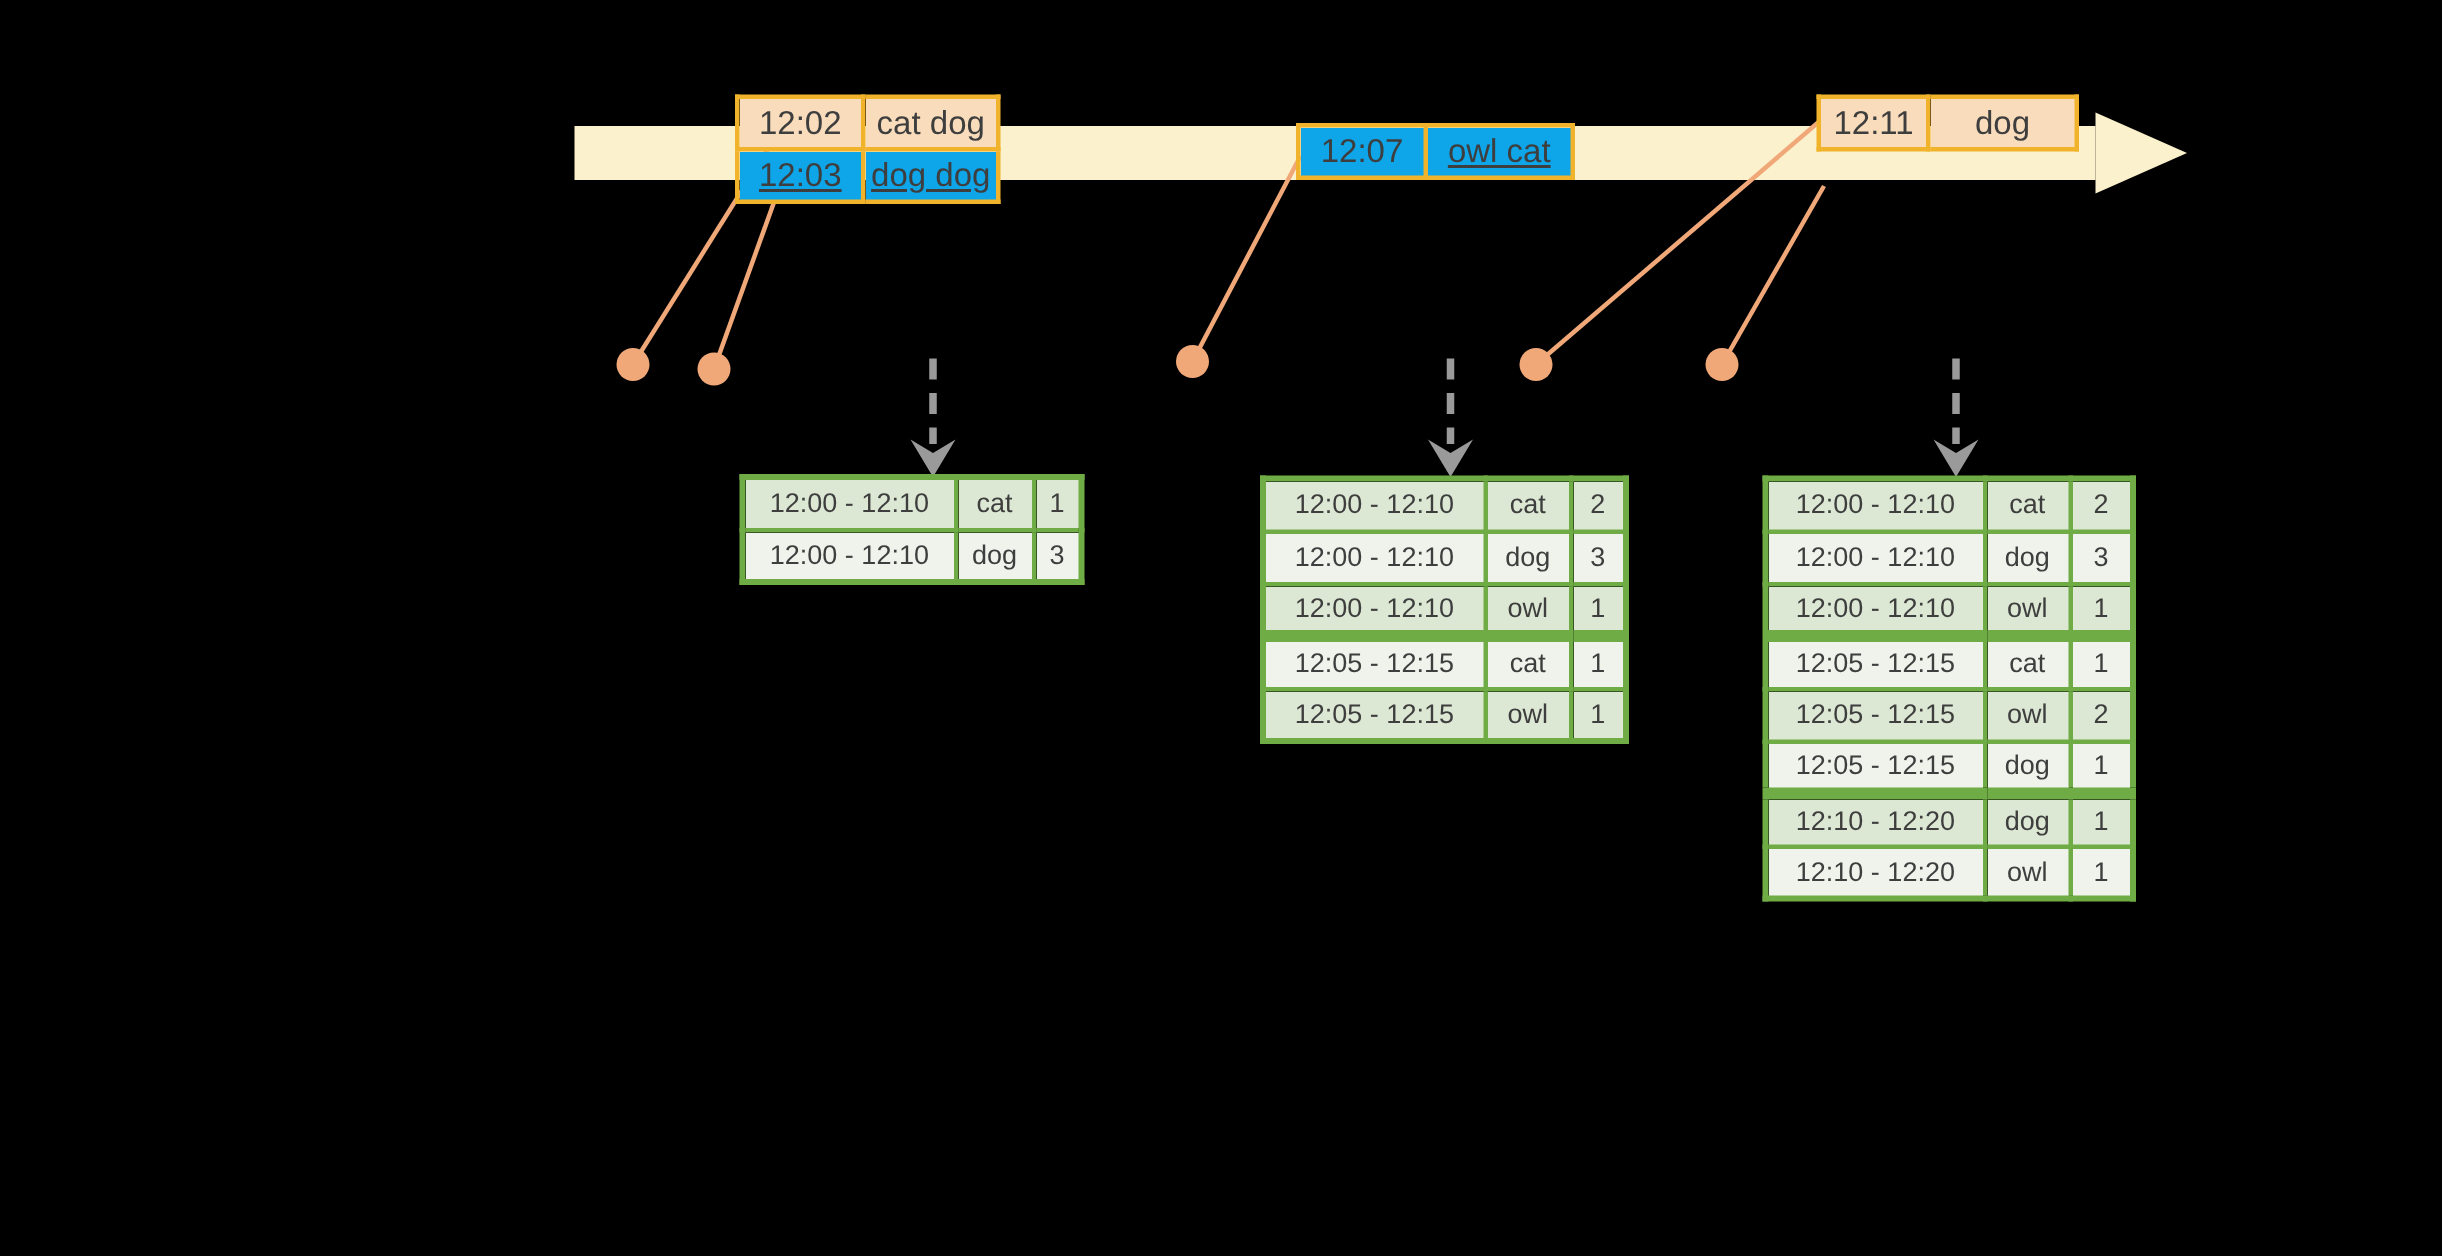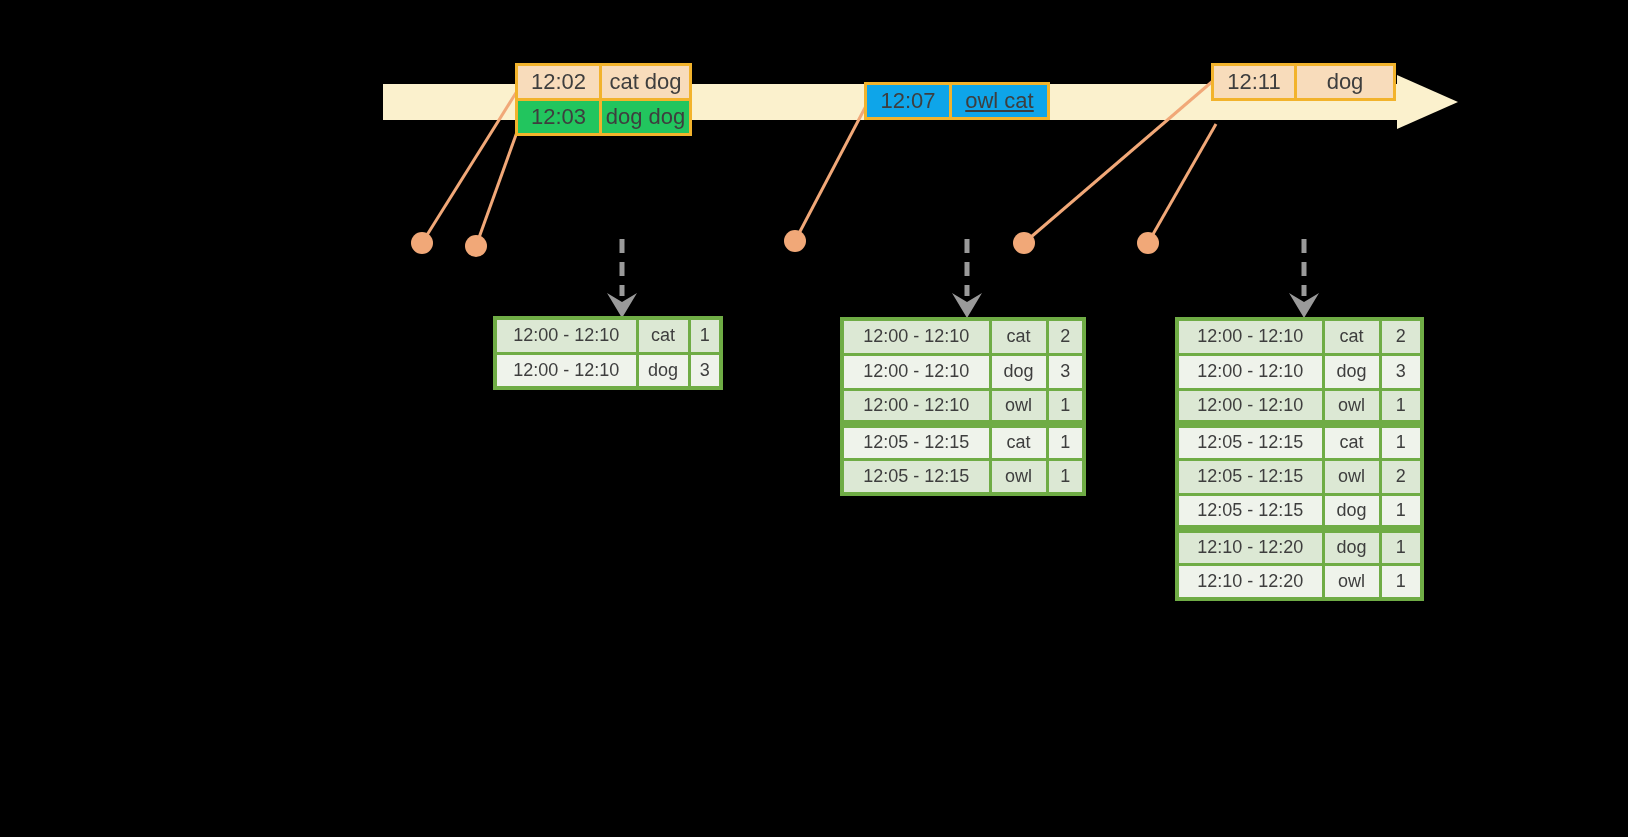--- a/index.html
+++ b/index.html
@@ -10,26 +10,26 @@
   }
   .overlay { position:absolute; left:0; top:0; pointer-events:none; }
 
   table { position:absolute; border-collapse:collapse; table-layout:fixed; }
   td { text-align:center; vertical-align:middle; padding:0 2px; overflow:hidden; white-space:nowrap; }
 
   
   .etable { border:3px solid #F2B32C; }
   .etable td { border:3px solid #F2B32C; height:35px; font-size:22px; }
   tr.e-dark td { background:#F8DCBB; }
-  tr.e-light td { background:#22c55e; }
+  tr.e-light td { background:#0ea5e9;text-decoration:underline; }
   tr.e-mid td { background:#0ea5e9; }
   .et1 .col-time { width:84px; }  .et1 .col-words { width:90px; }
   .et2 .col-time { width:85px; }  .et2 .col-words { width:98px;text-decoration:underline; }
-  .et3 .col-time { width:83px; }  .et3 .col-words { width:99px; }
-  .et1 { left:515px; top:63px; }
+  .et3 .col-time { width:73px; }  .et3 .col-words { width:99px; }
+  .et1 { left:490px; top:63px; }
   .et2 { left:864px; top:82px; }
   .et3 { left:1211px; top:63px; }
 
   
   .rtable { border:4px solid #6FAC45; }
   .rtable td { border:3px solid #6FAC45; height:35px; font-size:18px; }
   tr.r-dark td { background:#DCE8D4; }
   tr.r-light td { background:#EFF3EB; }
   tr.grp td { border-top-width:8px; }
   .rt1 .col-win { width:142px; } .rt1 .col-word { width:52px; } .rt1 .col-count { width:32px; }

